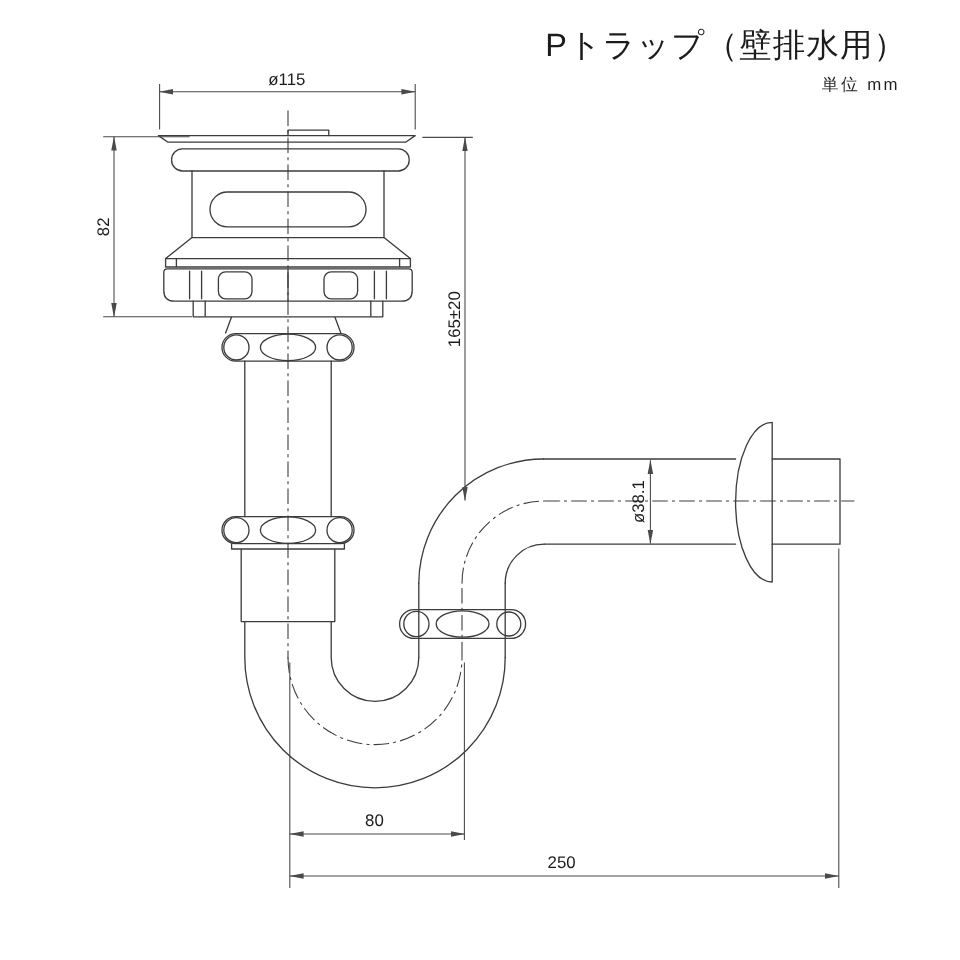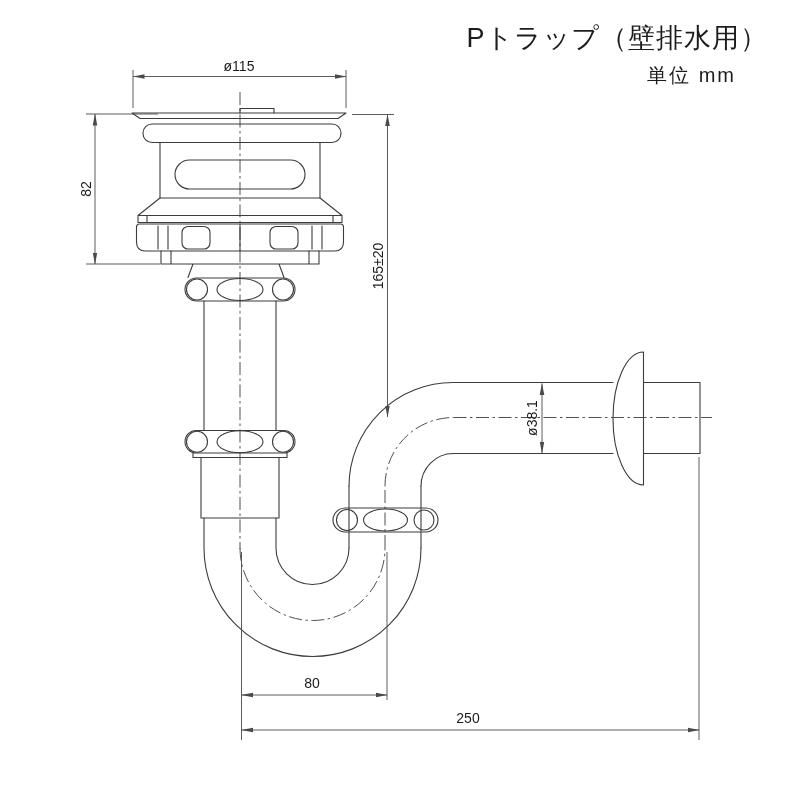--- a/index.html
+++ b/index.html
@@ -9,27 +9,27 @@
     --background:#ffffff;
   }
   html,body{margin:0;padding:0;}
   body{
     width:800px;height:800px;background:var(--background);
     font-family:"Liberation Sans","DejaVu Sans",sans-serif;
     overflow:hidden;position:relative;
   }
   .canvas{position:absolute;inset:0;width:800px;height:800px;}
   .title{
-    position:absolute;top:20px;right:32px;
+    position:absolute;top:20px;right:44px;
     font-size:27px;letter-spacing:1px;color:var(--text);
     font-weight:500;white-space:nowrap;
   }
   .unit{
-    position:absolute;top:62px;right:64px;
-    font-size:20px;color:var(--text);letter-spacing:2px;white-space:nowrap;
+    position:absolute;top:62px;right:50px;
+    font-size:14px;color:var(--text);letter-spacing:2px;white-space:nowrap;
   }
   svg{position:absolute;top:0;left:0;}
   .ol{stroke:var(--line);fill:none;stroke-width:1.1;stroke-linecap:round;stroke-linejoin:round;}
   .cl{stroke:var(--line);fill:none;stroke-width:0.9;stroke-dasharray:13 3.5 2.5 3.5;}
   .dl{stroke:var(--dim-line);fill:none;stroke-width:0.9;}
   .xl{stroke:var(--dim-line);fill:none;stroke-width:0.9;}
   #arrowhead path{fill:var(--dim-line);stroke:none;}
   .dimtext{
     font-family:"Liberation Sans","DejaVu Sans",sans-serif;
     font-size:14px;fill:var(--text);

